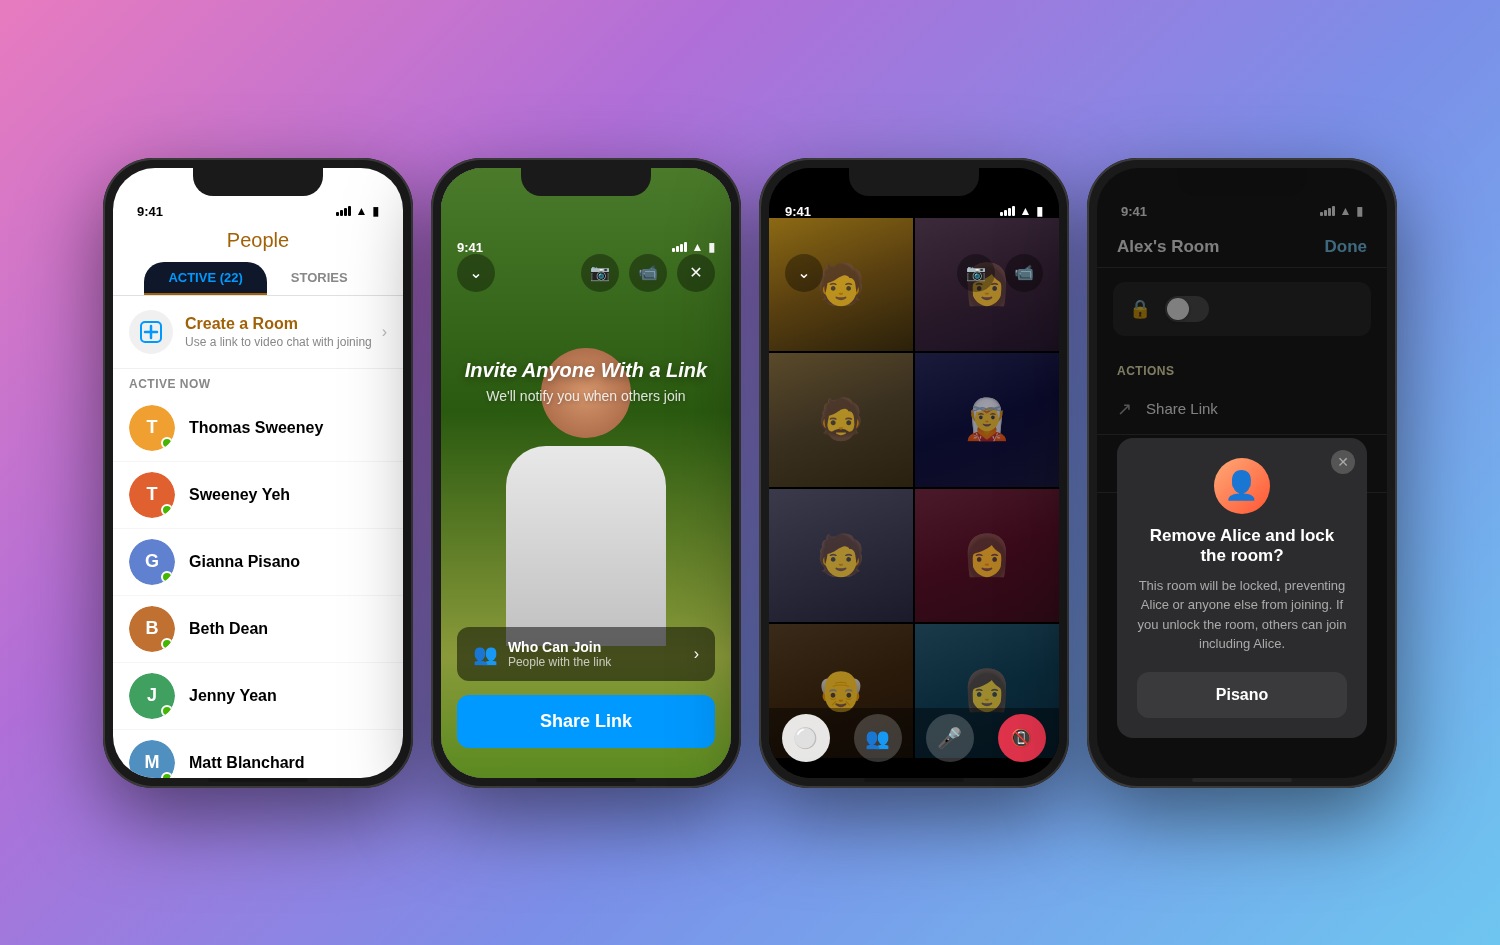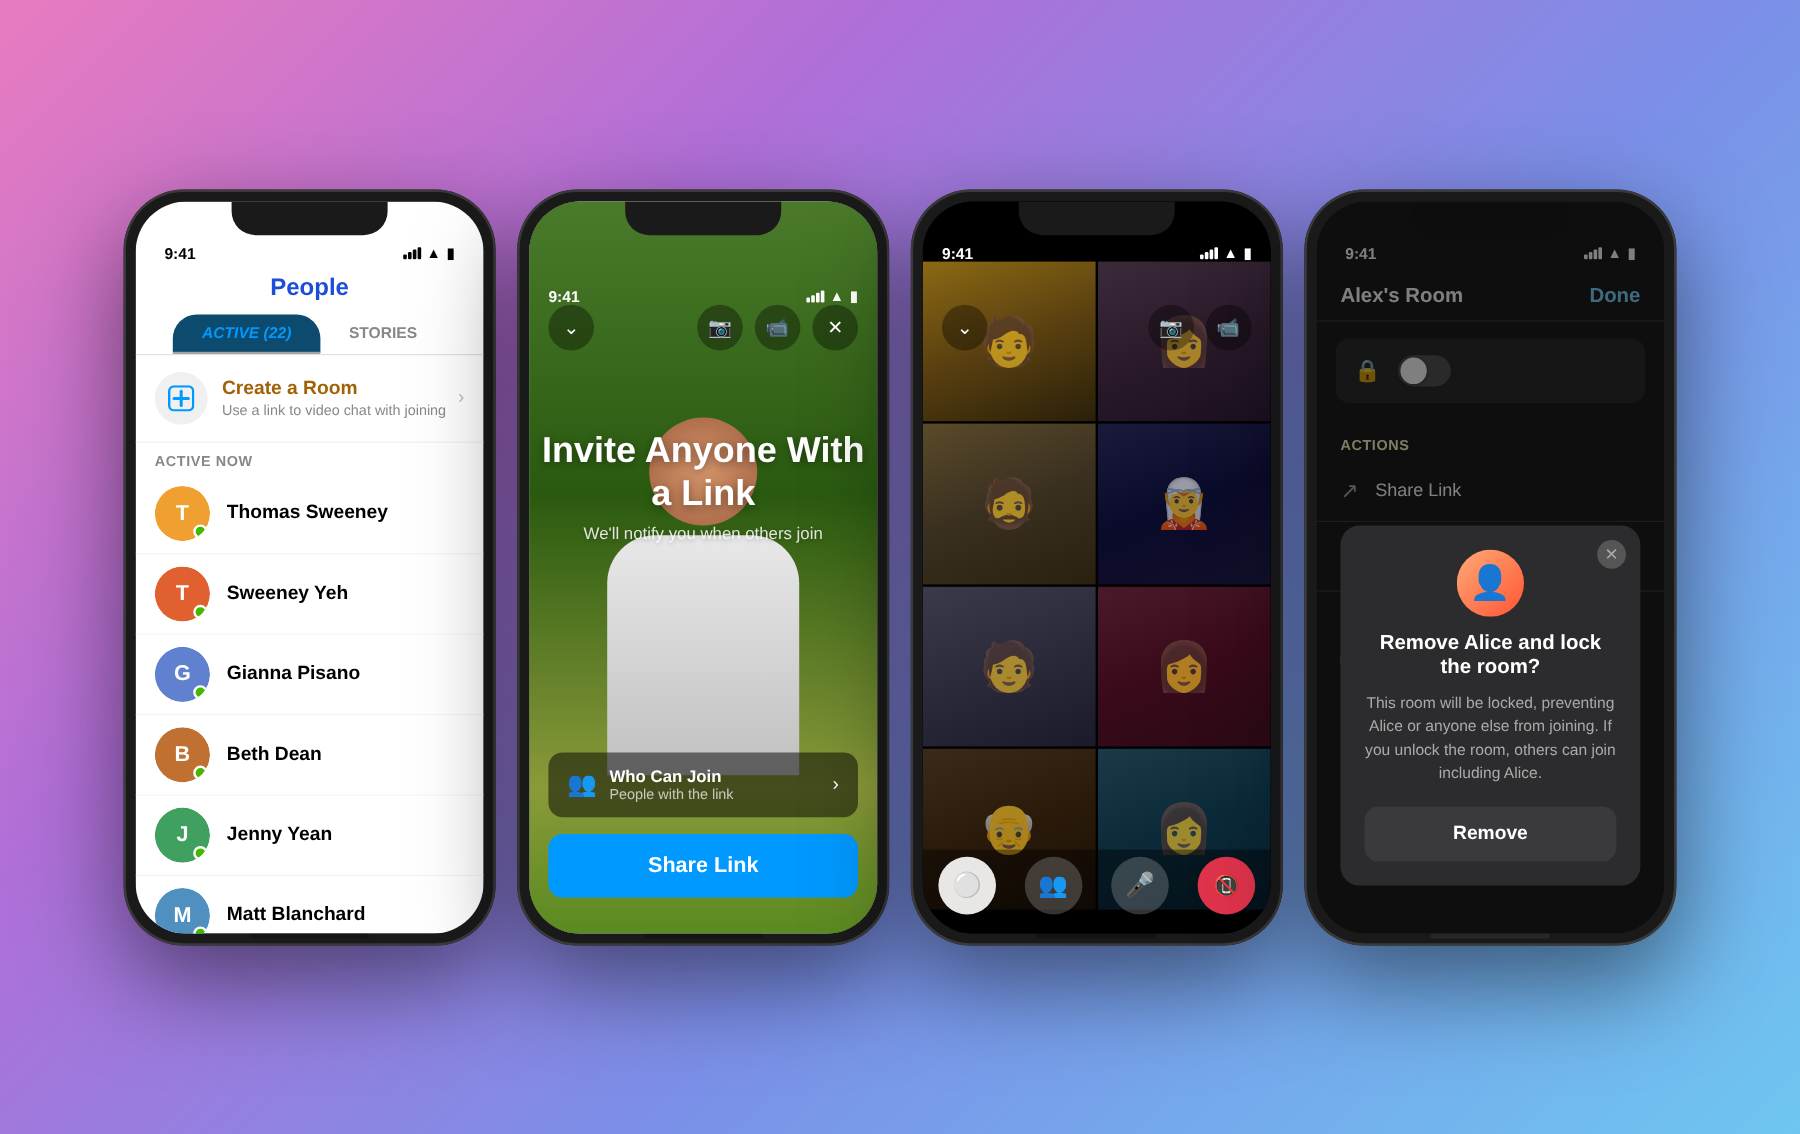--- a/index.html
+++ b/index.html
@@ -71,44 +71,43 @@
     .phone1-content {
       display: flex;
       flex-direction: column;
       height: 100%;
       background: #fff;
     }
     .phone1-header {
       text-align: center;
       padding: 4px 0 10px;
       font-size: 20px;
-      font-weight: 700;
-      color: #1d4ed8;
+      font-weight: 400;
+      color: #a16207;
     }
     .phone1-tabs {
       display: flex;
       justify-content: center;
       gap: 0;
       border-bottom: 1px solid #e0e0e0;
       padding-bottom: 0;
     }
     .tab-btn {
       padding: 8px 24px;
       font-size: 13px;
       font-weight: 700;
       color: #888;
       border-bottom: 2px solid transparent;
       cursor: pointer;
     }
     .tab-btn.active {
       color: #0099ff;
-      border-bottom: 2px solid #a3a3a3;
-      background: #0c4a6e;
+      border-bottom: 2px solid #a16207;
+      background: #0f172a;
       border-radius: 20px 20px 0 0;
-      font-style: italic;
     }
     .create-room-row {
       display: flex;
       align-items: center;
       padding: 14px 16px;
       border-bottom: 1px solid #f0f0f0;
       cursor: pointer;
     }
     .create-room-icon {
       width: 44px; height: 44px;
@@ -185,26 +184,27 @@
     }
     .invite-overlay {
       position: absolute;
       top: 0; left: 0; right: 0; bottom: 0;
       display: flex;
       flex-direction: column;
       align-items: center;
     }
     .invite-title {
       color: #fff;
-      font-size: 30px;
+      font-size: 20px;
       font-weight: 800;
       text-align: center;
       margin-top: 90px;
       text-shadow: 0 2px 8px rgba(0,0,0,0.4);
       line-height: 1.2;
+      font-style: italic;
     }
     .invite-sub {
       color: rgba(255,255,255,0.85);
       font-size: 14px;
       text-align: center;
       margin-top: 6px;
       text-shadow: 0 1px 4px rgba(0,0,0,0.3);
     }
     .phone2-controls-top {
       position: absolute;
@@ -755,21 +755,21 @@
         <div class="modal-overlay">
           <div class="modal-card">
             <div class="modal-close">
               <span>✕</span>
             </div>
             <div class="modal-avatar">
               <div style="width:100%;height:100%;background:linear-gradient(135deg,#ffaa77,#ff5533);display:flex;align-items:center;justify-content:center;font-size:28px;">👤</div>
             </div>
             <div class="modal-title">Remove Alice and lock the room?</div>
             <div class="modal-body">This room will be locked, preventing Alice or anyone else from joining. If you unlock the room, others can join including Alice.</div>
-            <div class="modal-remove-btn">Remove</div>
+            <div class="modal-remove-btn">Pisano</div>
           </div>
         </div>
 
       </div>
     </div>
     <div class="home-indicator" style="background:rgba(255,255,255,0.3);"></div>
   </div>
 
 </div>
 

